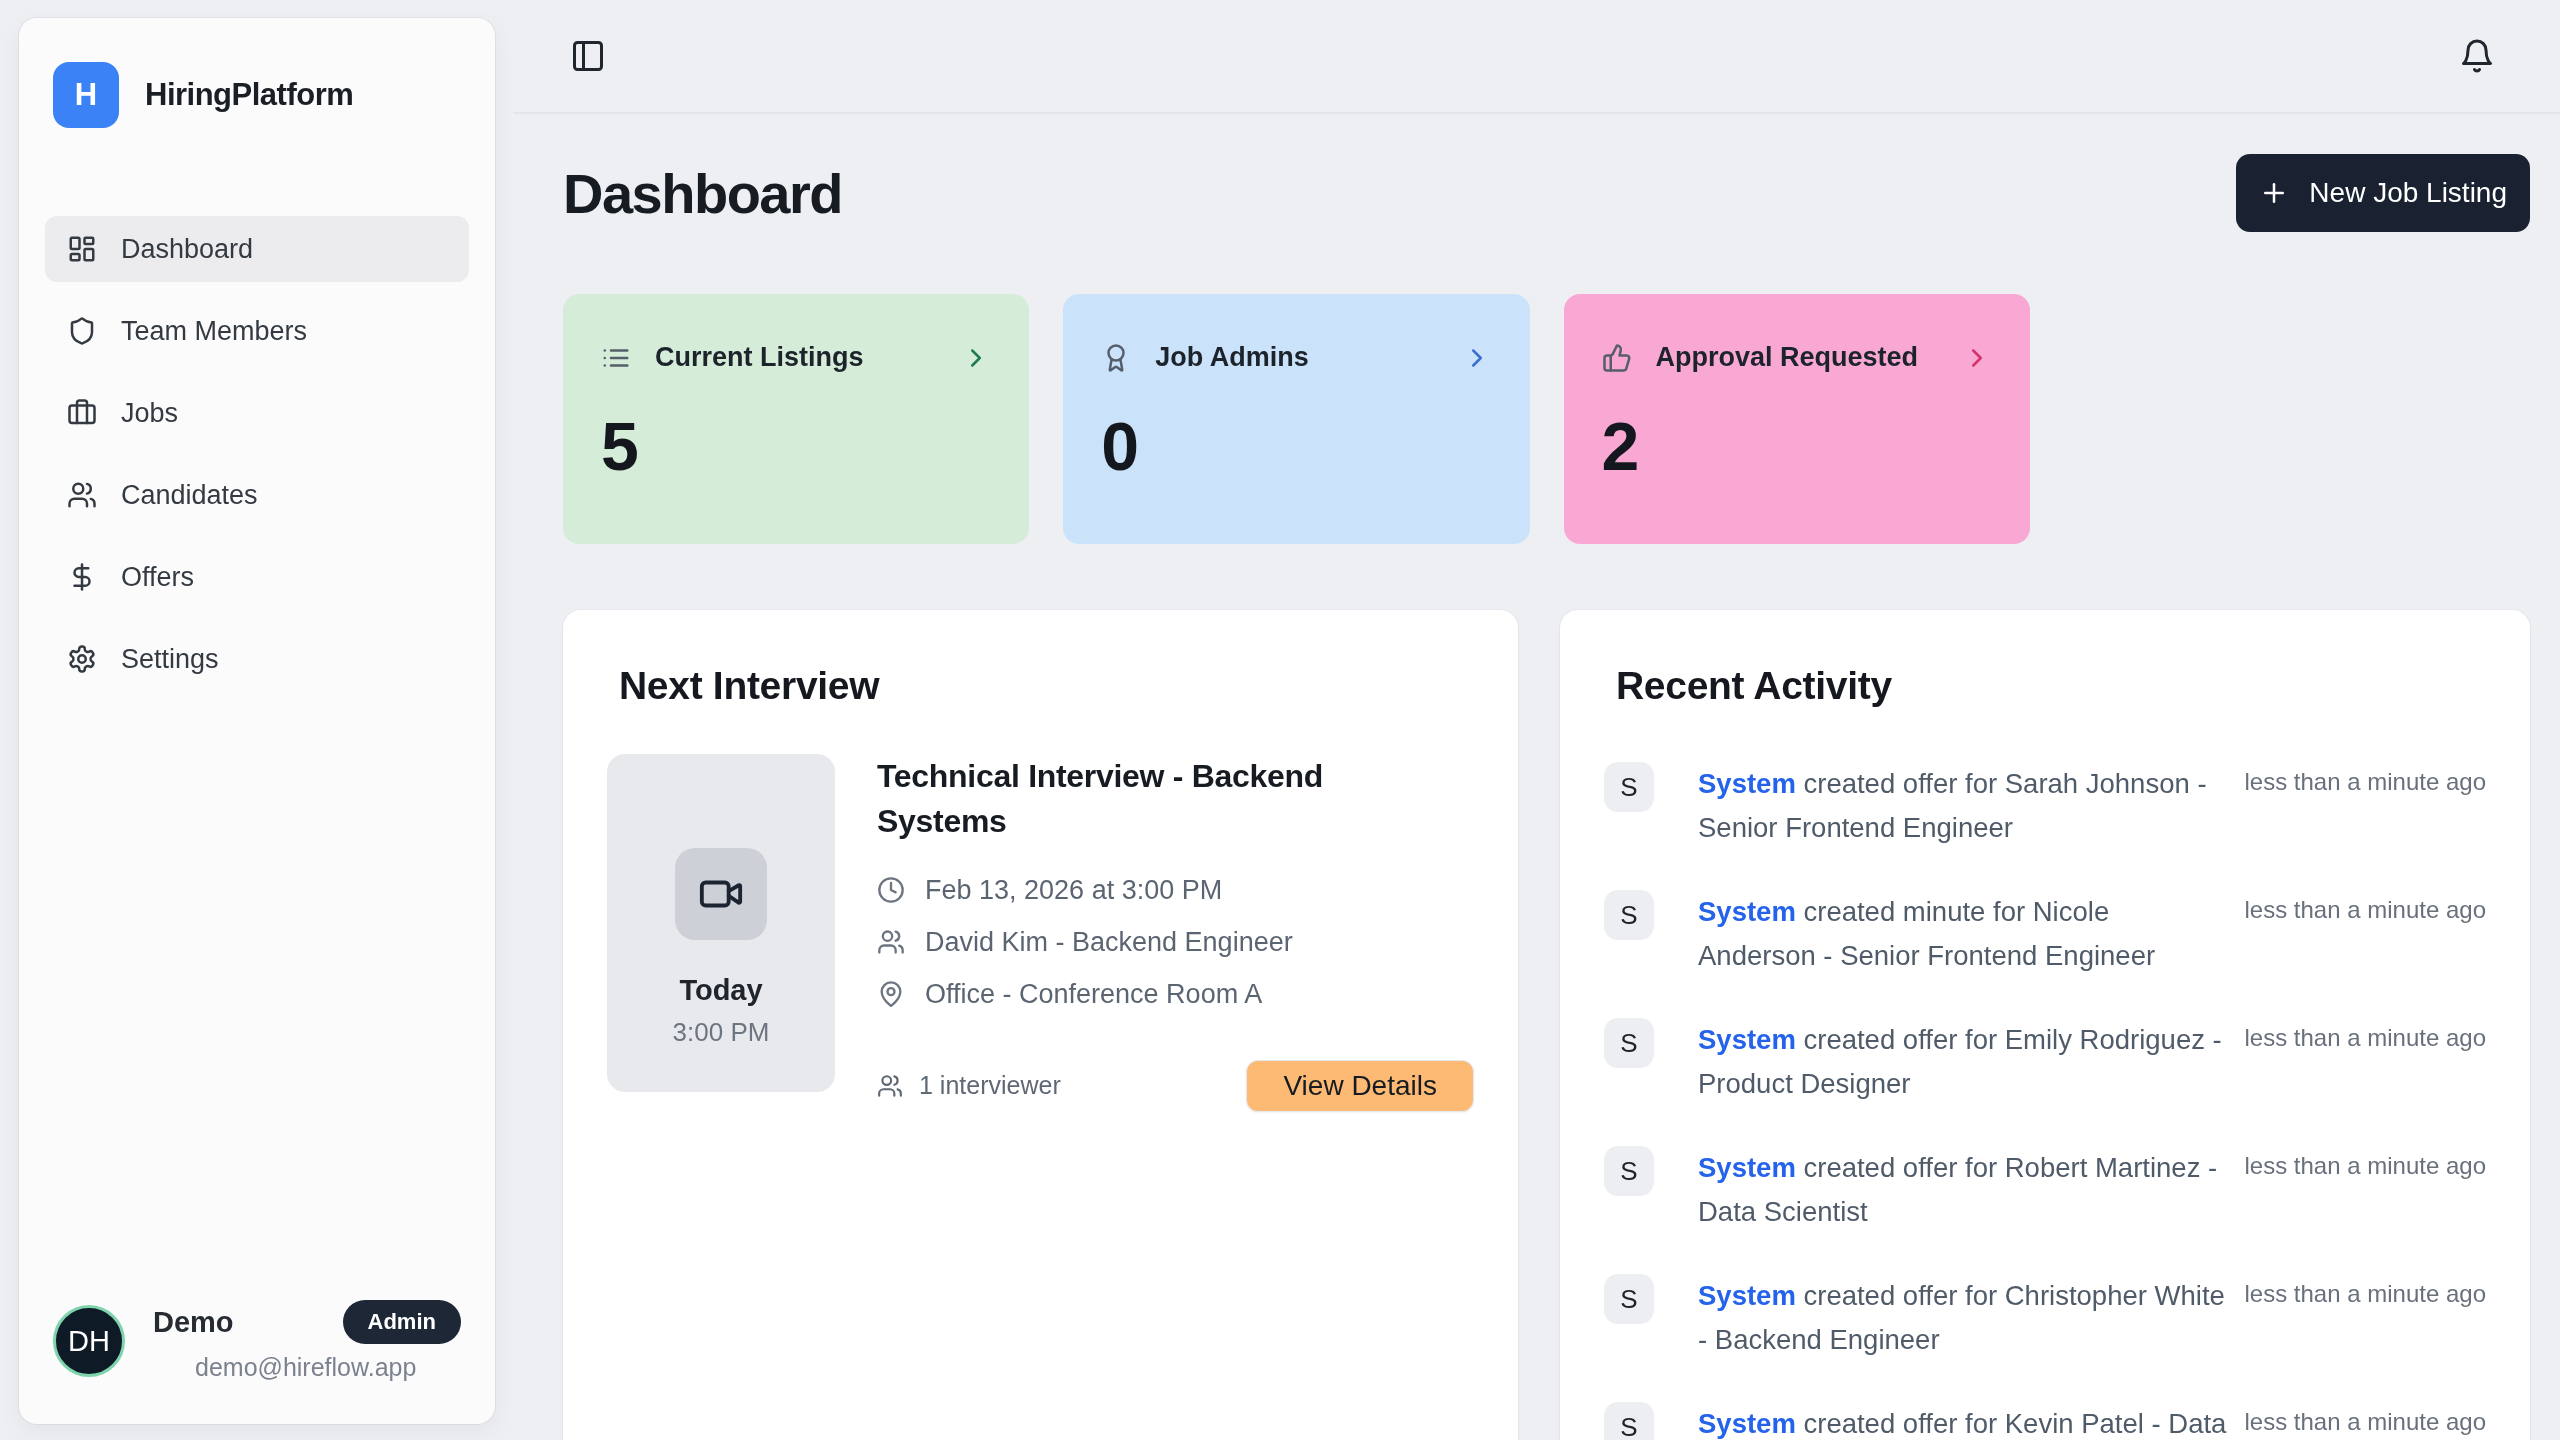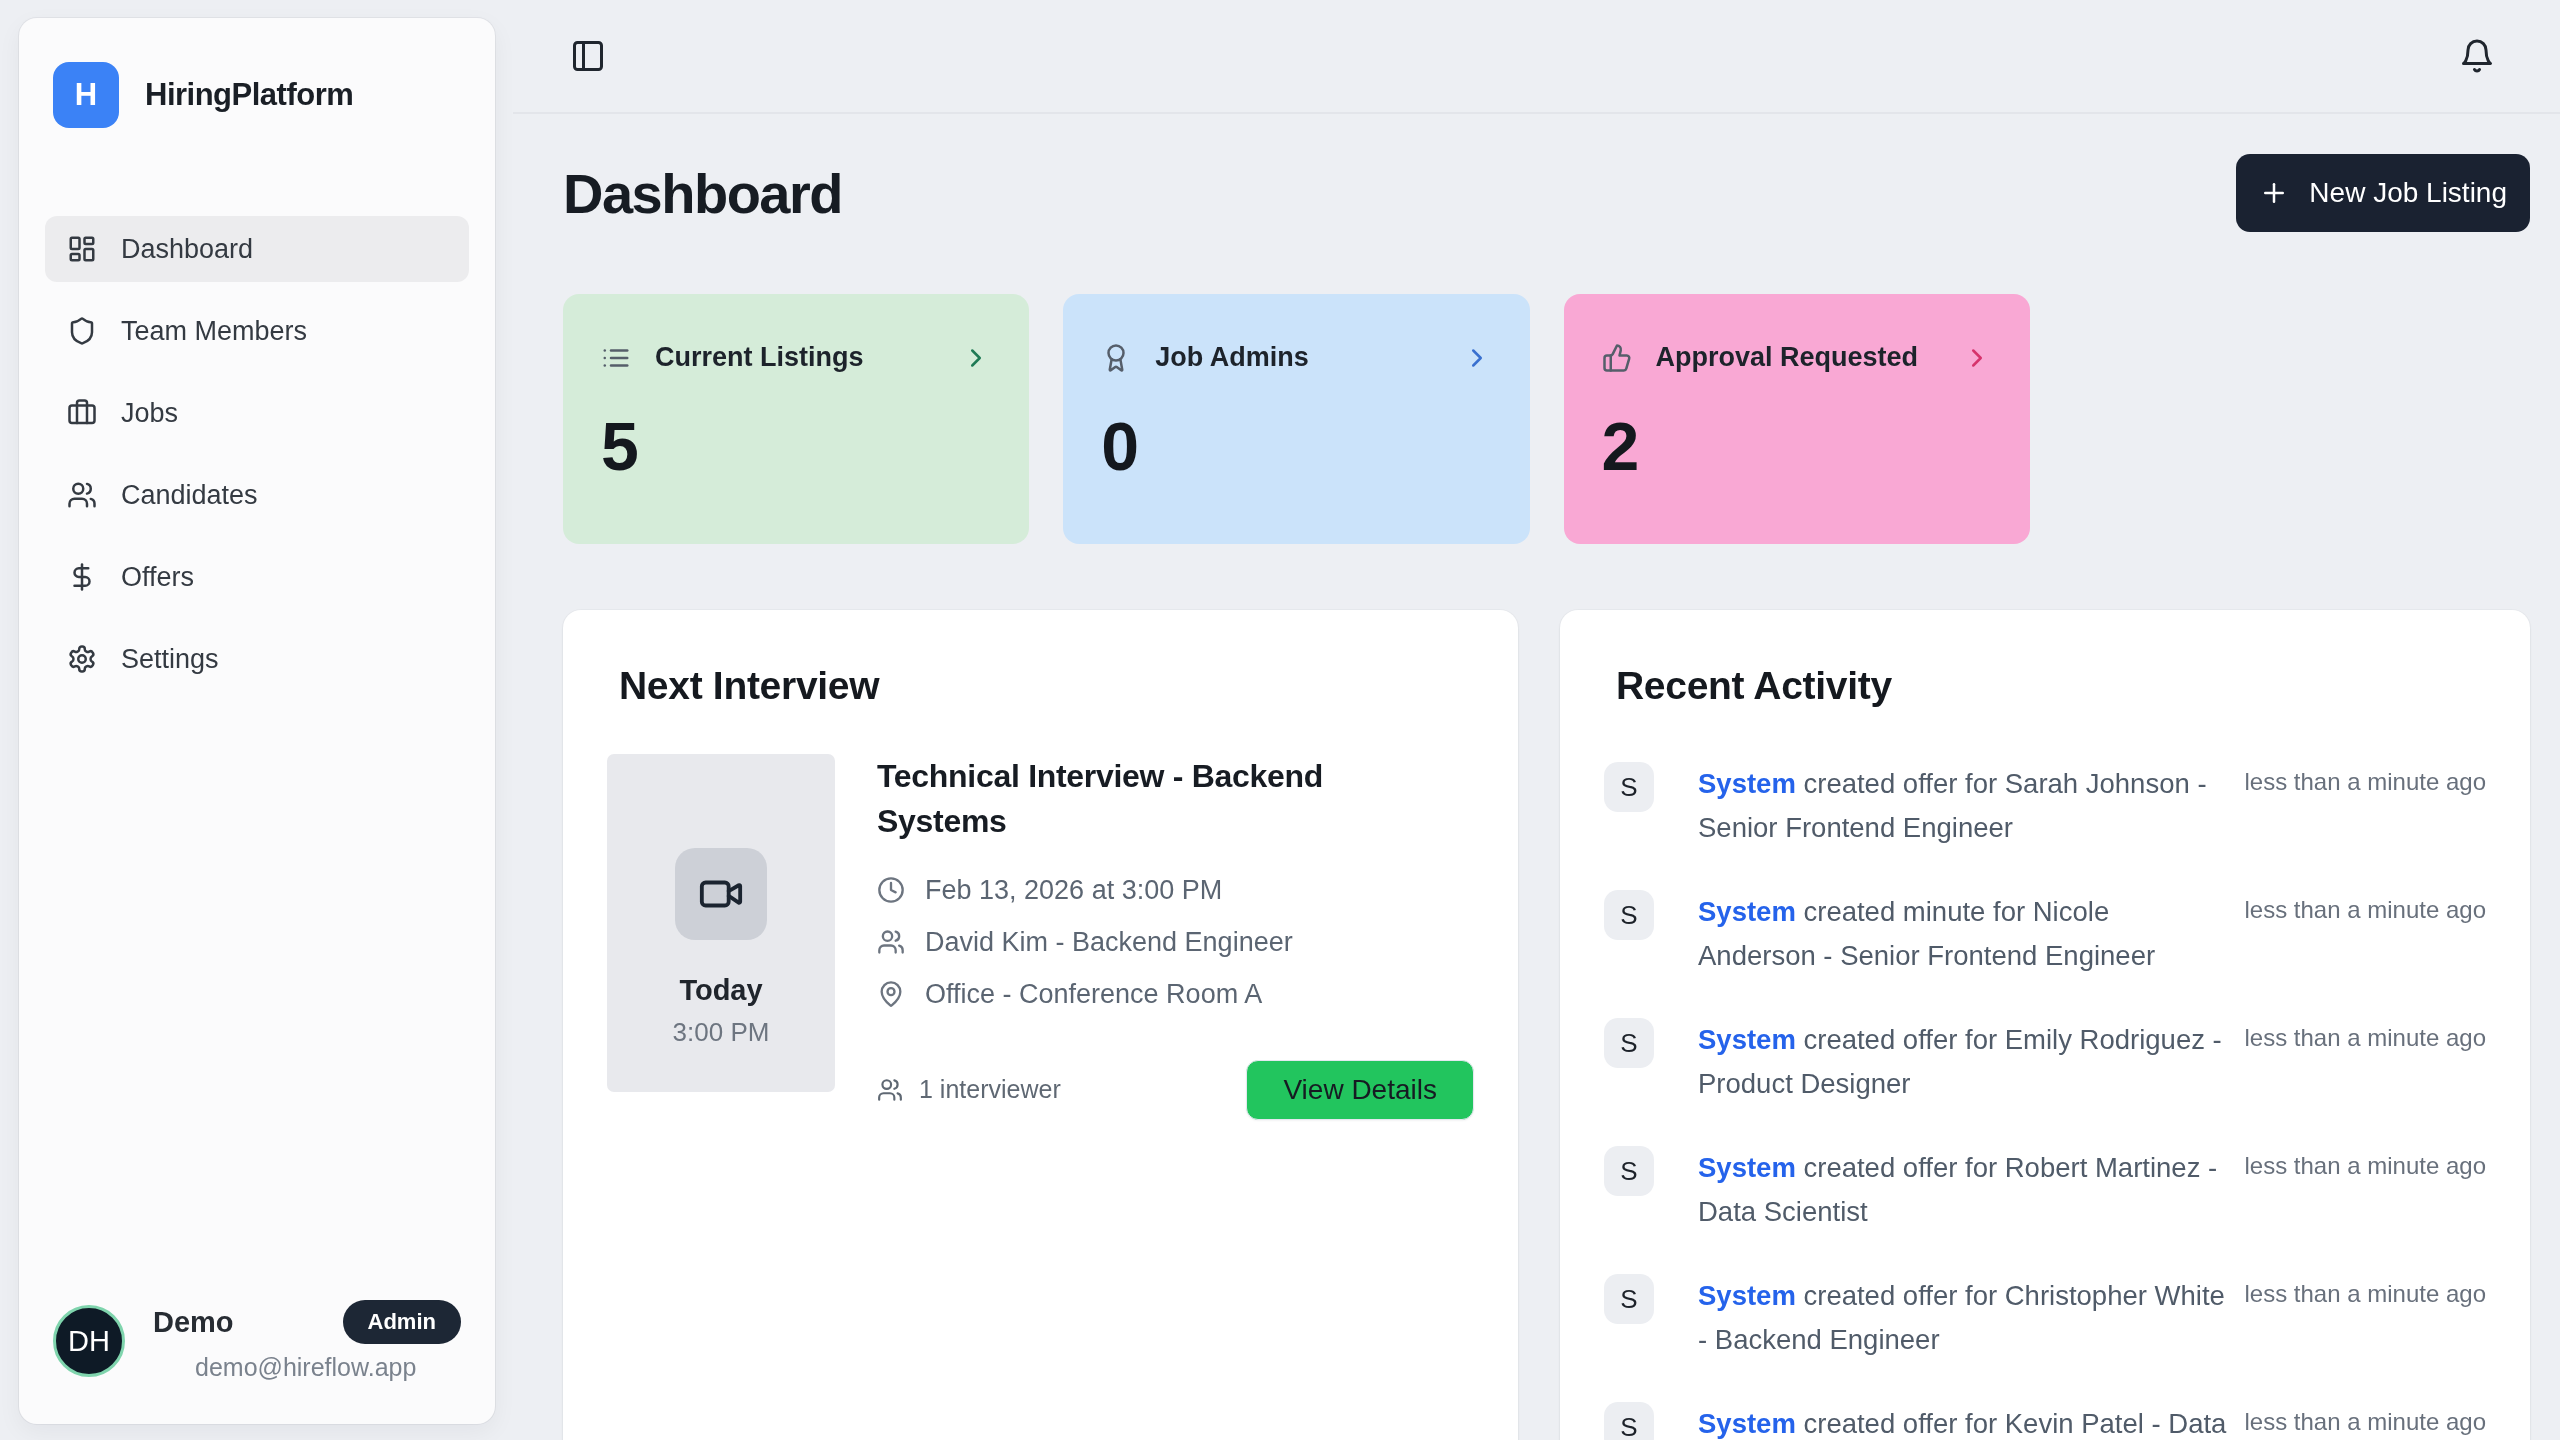--- a/index.html
+++ b/index.html
@@ -85,43 +85,43 @@
   .panels{display:grid;grid-template-columns:955px 1fr;gap:42px;margin-top:66px;height:920px;}
   .card{
     background:#fff;border-radius:18px;
     box-shadow:0 1px 3px rgba(16,24,40,.06),0 0 0 1px rgba(16,24,40,.025);
     padding:42px 44px;overflow:hidden;
   }
   .card-title{margin:12px;font-size:39px;font-weight:700;color:#15191f;letter-spacing:-.3px;}
 
   .iv-row{display:flex;margin-top:46px;}
   .iv-tile{
-    width:228px;height:338px;background:#e8e9ed;border-radius:7px;
+    width:228px;height:338px;background:#e8e9ed;border-radius:18px;
     display:flex;flex-direction:column;align-items:center;padding-top:94px;flex-shrink:0;
   }
   .iv-tile-icon{
     width:92px;height:92px;background:#cdd0d7;border-radius:20px;
     display:flex;align-items:center;justify-content:center;color:#1b2430;
   }
   .iv-tile-icon svg{width:46px;height:46px;}
   .iv-day{font-size:29px;font-weight:600;color:#20252c;margin-top:34px;}
   .iv-time{font-size:26px;color:#6d7580;margin-top:10px;}
   .iv-body{flex:1;margin-left:42px;display:flex;flex-direction:column;min-width:0;}
   .iv-title{font-size:32px;font-weight:600;color:#171c23;line-height:1.42;max-width:500px;letter-spacing:-.3px;}
   .iv-meta{margin-top:30px;display:flex;flex-direction:column;gap:21px;}
   .meta-row{display:flex;align-items:center;gap:20px;font-size:27px;color:#5b6572;}
   .meta-row .ic{width:28px;height:28px;color:#6d7580;flex-shrink:0;}
   .meta-row .ic svg{width:28px;height:28px;}
   .iv-foot{display:flex;align-items:center;margin-top:50px;}
   .iv-count{display:flex;align-items:center;gap:16px;font-size:25px;color:#5f6873;}
   .iv-count .ic{width:26px;height:26px;}
   .iv-count .ic svg{width:26px;height:26px;}
   .btn-ghost{
-    margin-left:auto;height:60px;padding:0 36px;
-    background:#22c55e;border:1px solid #e4e8ef;border-radius:12px;
+    margin-left:auto;height:52px;padding:0 36px;
+    background:#fdba74;border:1px solid #e4e8ef;border-radius:12px;
     font-size:28px;font-weight:500;color:#161b22;font-family:inherit;cursor:pointer;
     box-shadow:0 1px 2px rgba(16,24,40,.05);
   }
 
   .act-list{margin-top:54px;display:flex;flex-direction:column;gap:40px;}
   .act-item{display:flex;align-items:flex-start;}
   .act-avatar{
     width:50px;height:50px;border-radius:14px;background:#eceef2;color:#1d222a;
     font-size:26px;display:flex;align-items:center;justify-content:center;flex-shrink:0;
   }

